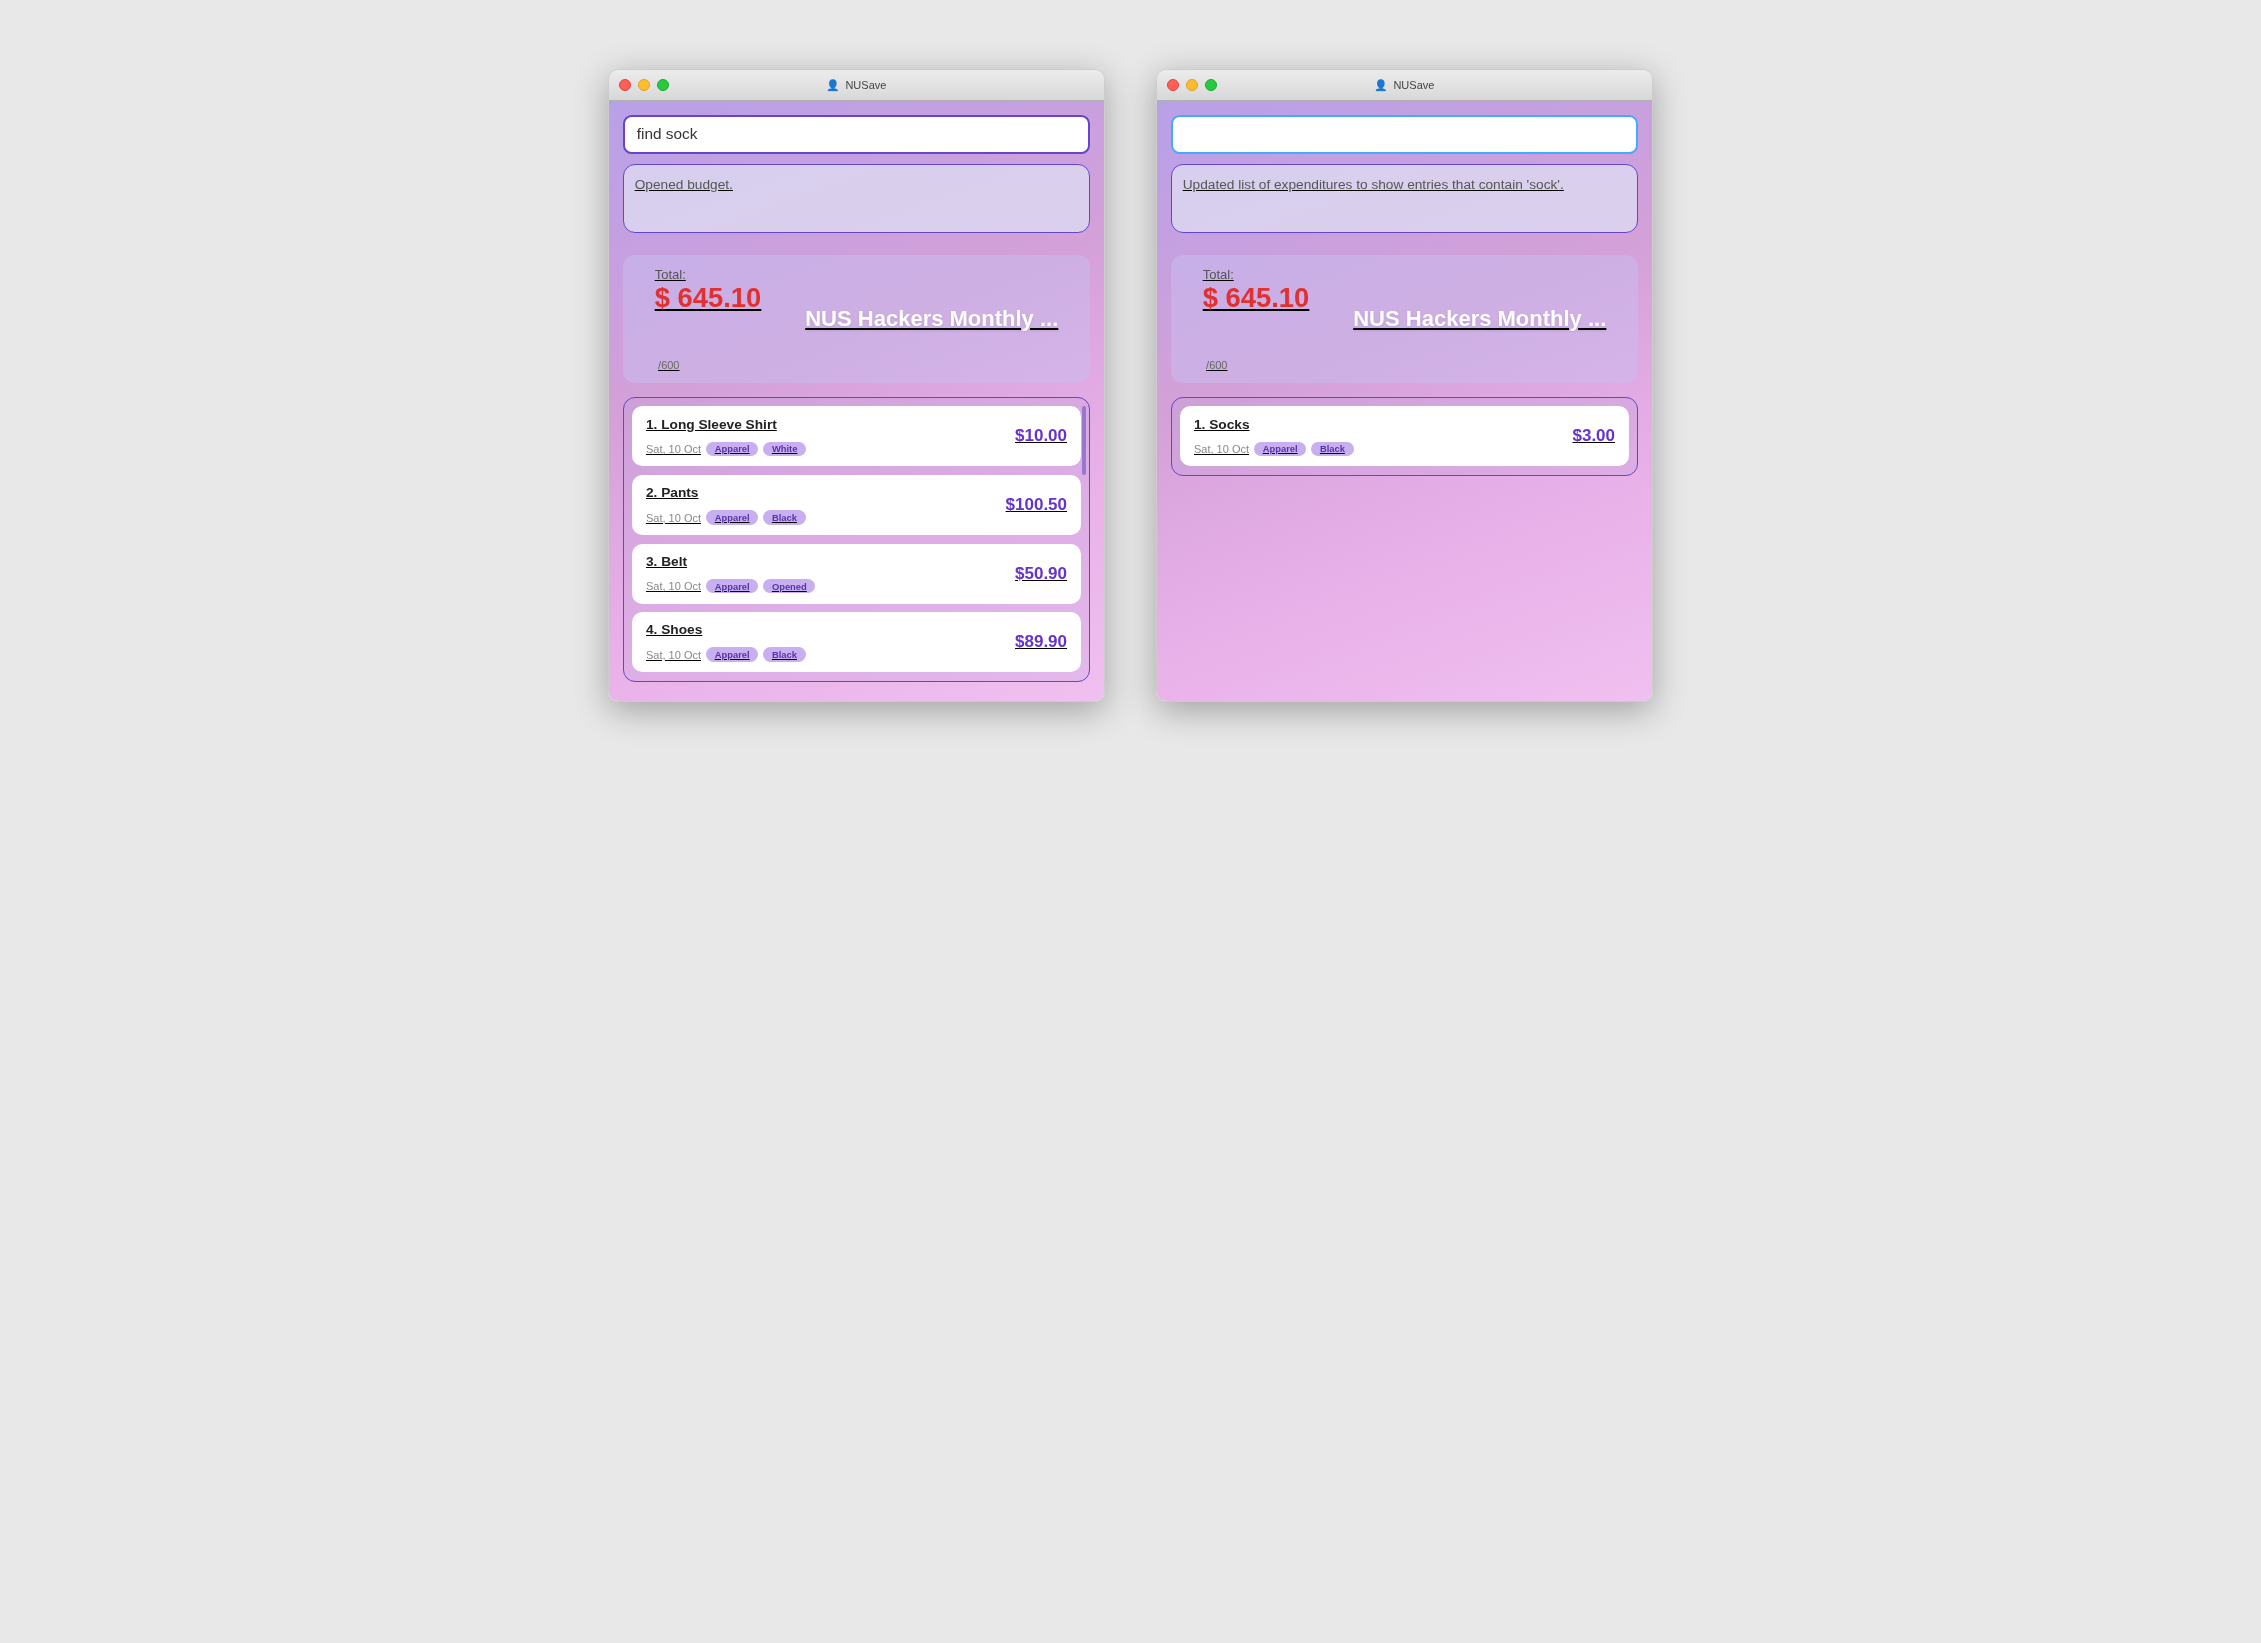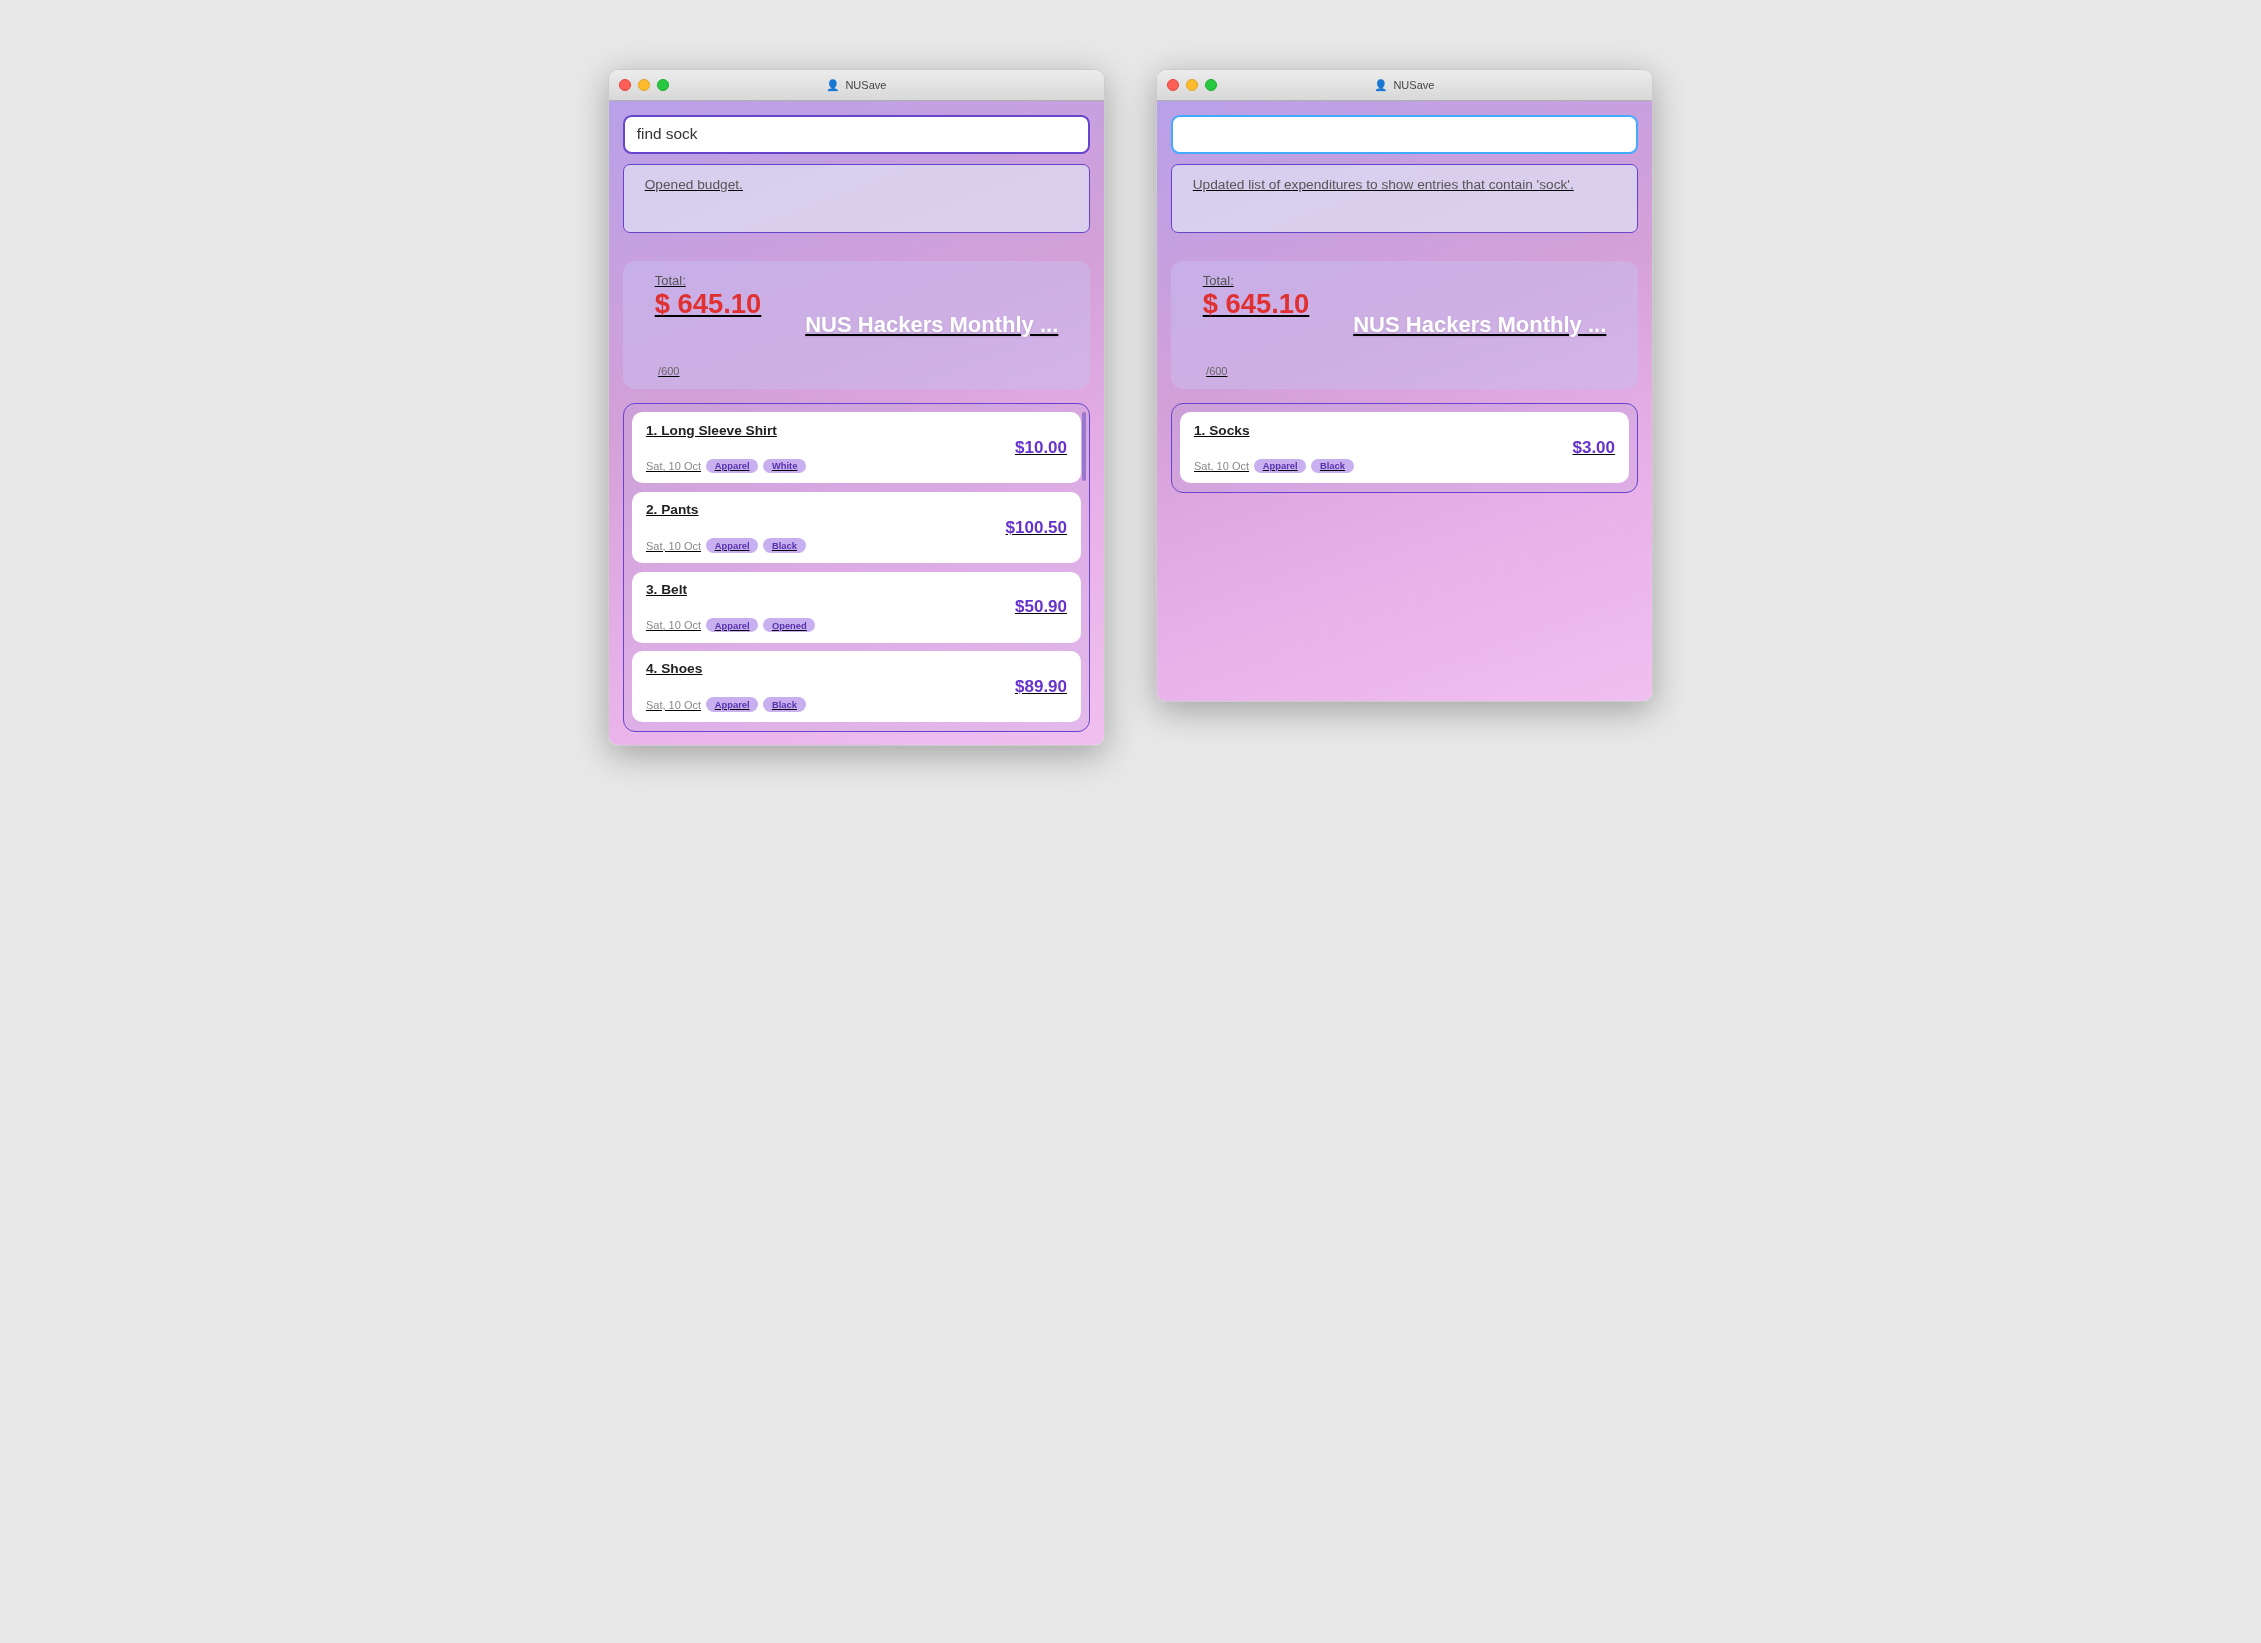--- a/index.html
+++ b/index.html
@@ -79,25 +79,25 @@
       margin-bottom: 10.3px;
     }
 
     .search-box-blue {
       border-color: #44aaff;
     }
 
     .status-box {
       background: rgba(220, 215, 240, 0.85);
       border: 1.7px solid #6644cc;
-      border-radius: 7px;
-      padding: 12px 21px;
+      border-radius: 12px;
+      padding: 12px 11px;
       font-size: 13.7px;
       color: #555;
-      margin-bottom: 28px;
+      margin-bottom: 22px;
       min-height: 69px;
     }
 
     .total-section {
       background: rgba(200, 190, 240, 0.5);
       border-radius: 12px;
       padding: 12px 32px;
       display: flex;
       align-items: center;
       justify-content: space-between;
@@ -154,21 +154,21 @@
       border-radius: 10.3px;
       padding: 10.3px 13.7px;
       display: flex;
       align-items: center;
       justify-content: space-between;
     }
 
     .item-left {
       display: flex;
       flex-direction: column;
-      gap: 21px;
+      gap: 10px;
     }
 
     .item-name {
       font-size: 13.7px;
       font-weight: 700;
       color: #222;
     }
 
     .item-meta {
       display: flex;

